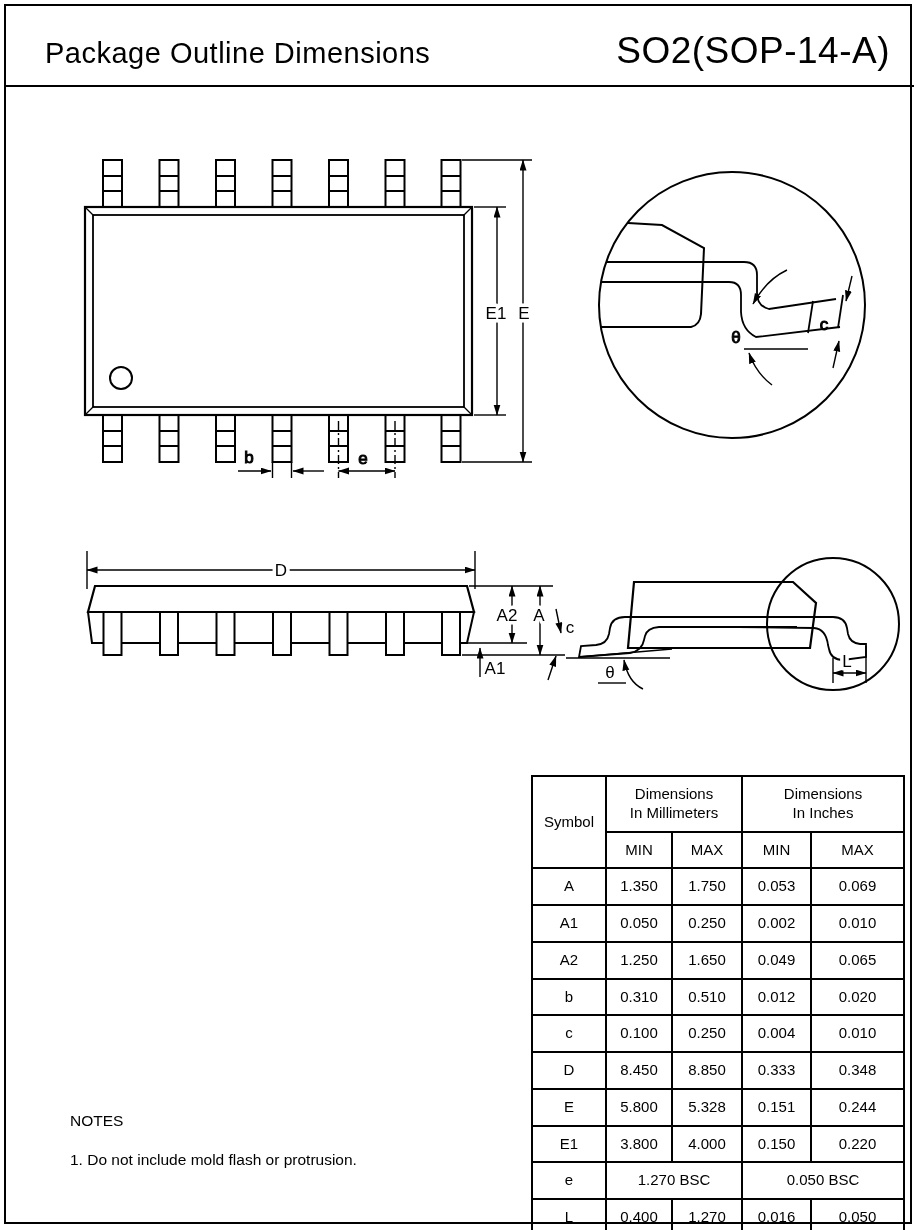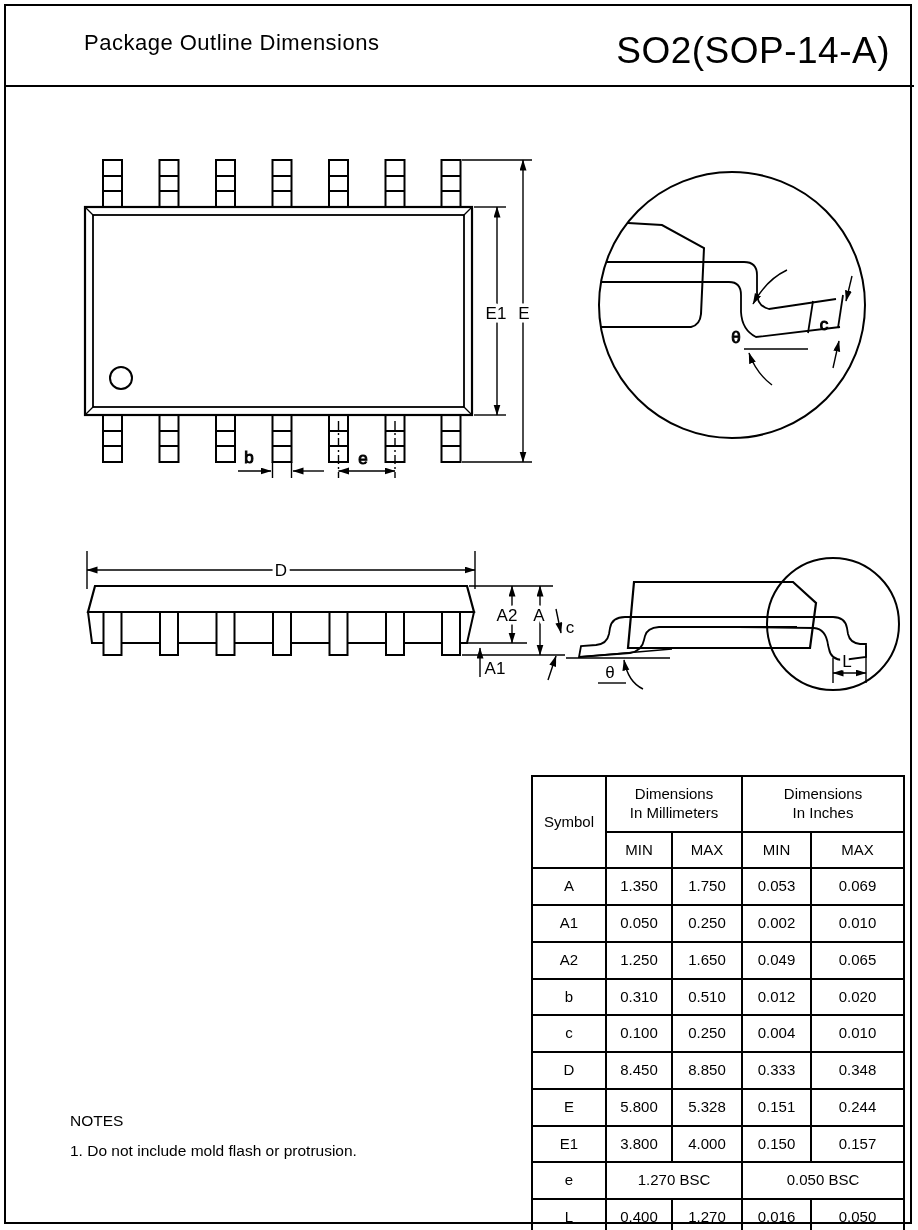--- a/index.html
+++ b/index.html
@@ -1,31 +1,31 @@
 <!DOCTYPE html>
 <html><head>
 <meta charset="utf-8">
 <style>
   html,body{margin:0;padding:0;background:#fff;}
   .page{position:relative;width:918px;height:1230px;background:#fff;overflow:hidden;
         font-family:"Liberation Sans",sans-serif;color:#000;}
   .outer-border{position:absolute;left:4px;top:4px;width:908px;height:1220px;
         border:2px solid #000;box-sizing:border-box;}
   .header-rule{position:absolute;left:4px;top:85px;width:910px;border-top:2px solid #000;}
-  .title-left{position:absolute;left:45px;top:30px;font-size:22px;letter-spacing:0.5px;margin-left:39px;}
+  .title-left{position:absolute;left:45px;top:37px;font-size:29px;letter-spacing:0.5px;}
   .title-right{position:absolute;right:28px;top:30px;font-size:37px;letter-spacing:0.5px;}
   svg.drawing{position:absolute;left:0;top:0;}
   svg.drawing *{vector-effect:none;}
   .dims-table{position:absolute;left:531px;top:775px;width:372px;border-collapse:collapse;
         table-layout:fixed;font-size:15px;}
   .dims-table td,.dims-table th{border:2px solid #000;text-align:center;vertical-align:middle;
         padding:8px;font-weight:normal;line-height:1.25;}
   .h1{height:44px;} .h2{height:18px;} .dr{height:30px;}
   .notes{position:absolute;left:70px;top:1112px;font-size:15.5px;}
-  .notes .nt{margin-bottom:12px;}
+  .notes .nt{margin-bottom:21px;}
   .notes .ni{margin-bottom:11px;text-align:right;}
   text{font-family:"Liberation Sans",sans-serif;font-size:17px;fill:#000;}
   .halo{paint-order:stroke;stroke:#fff;stroke-width:7px;stroke-linejoin:round;}
 </style>
 </head>
 <body>
 
 <div class="page">
   <div class="outer-border"></div>
   <div class="header-rule"></div>
@@ -275,21 +275,21 @@
           <td>5.800</td>
           <td>5.328</td>
           <td>0.151</td>
           <td>0.244</td>
         </tr>
       <tr class="dr">
           <td>E1</td>
           <td>3.800</td>
           <td>4.000</td>
           <td>0.150</td>
-          <td>0.157</td>
+          <td>0.220</td>
         </tr>
       <tr class="dr">
           <td>e</td>
           <td colspan="2">1.270 BSC</td>
           <td colspan="2">0.050 BSC</td>
         </tr>
       <tr class="dr">
           <td>L</td>
           <td>0.400</td>
           <td>1.270</td>

